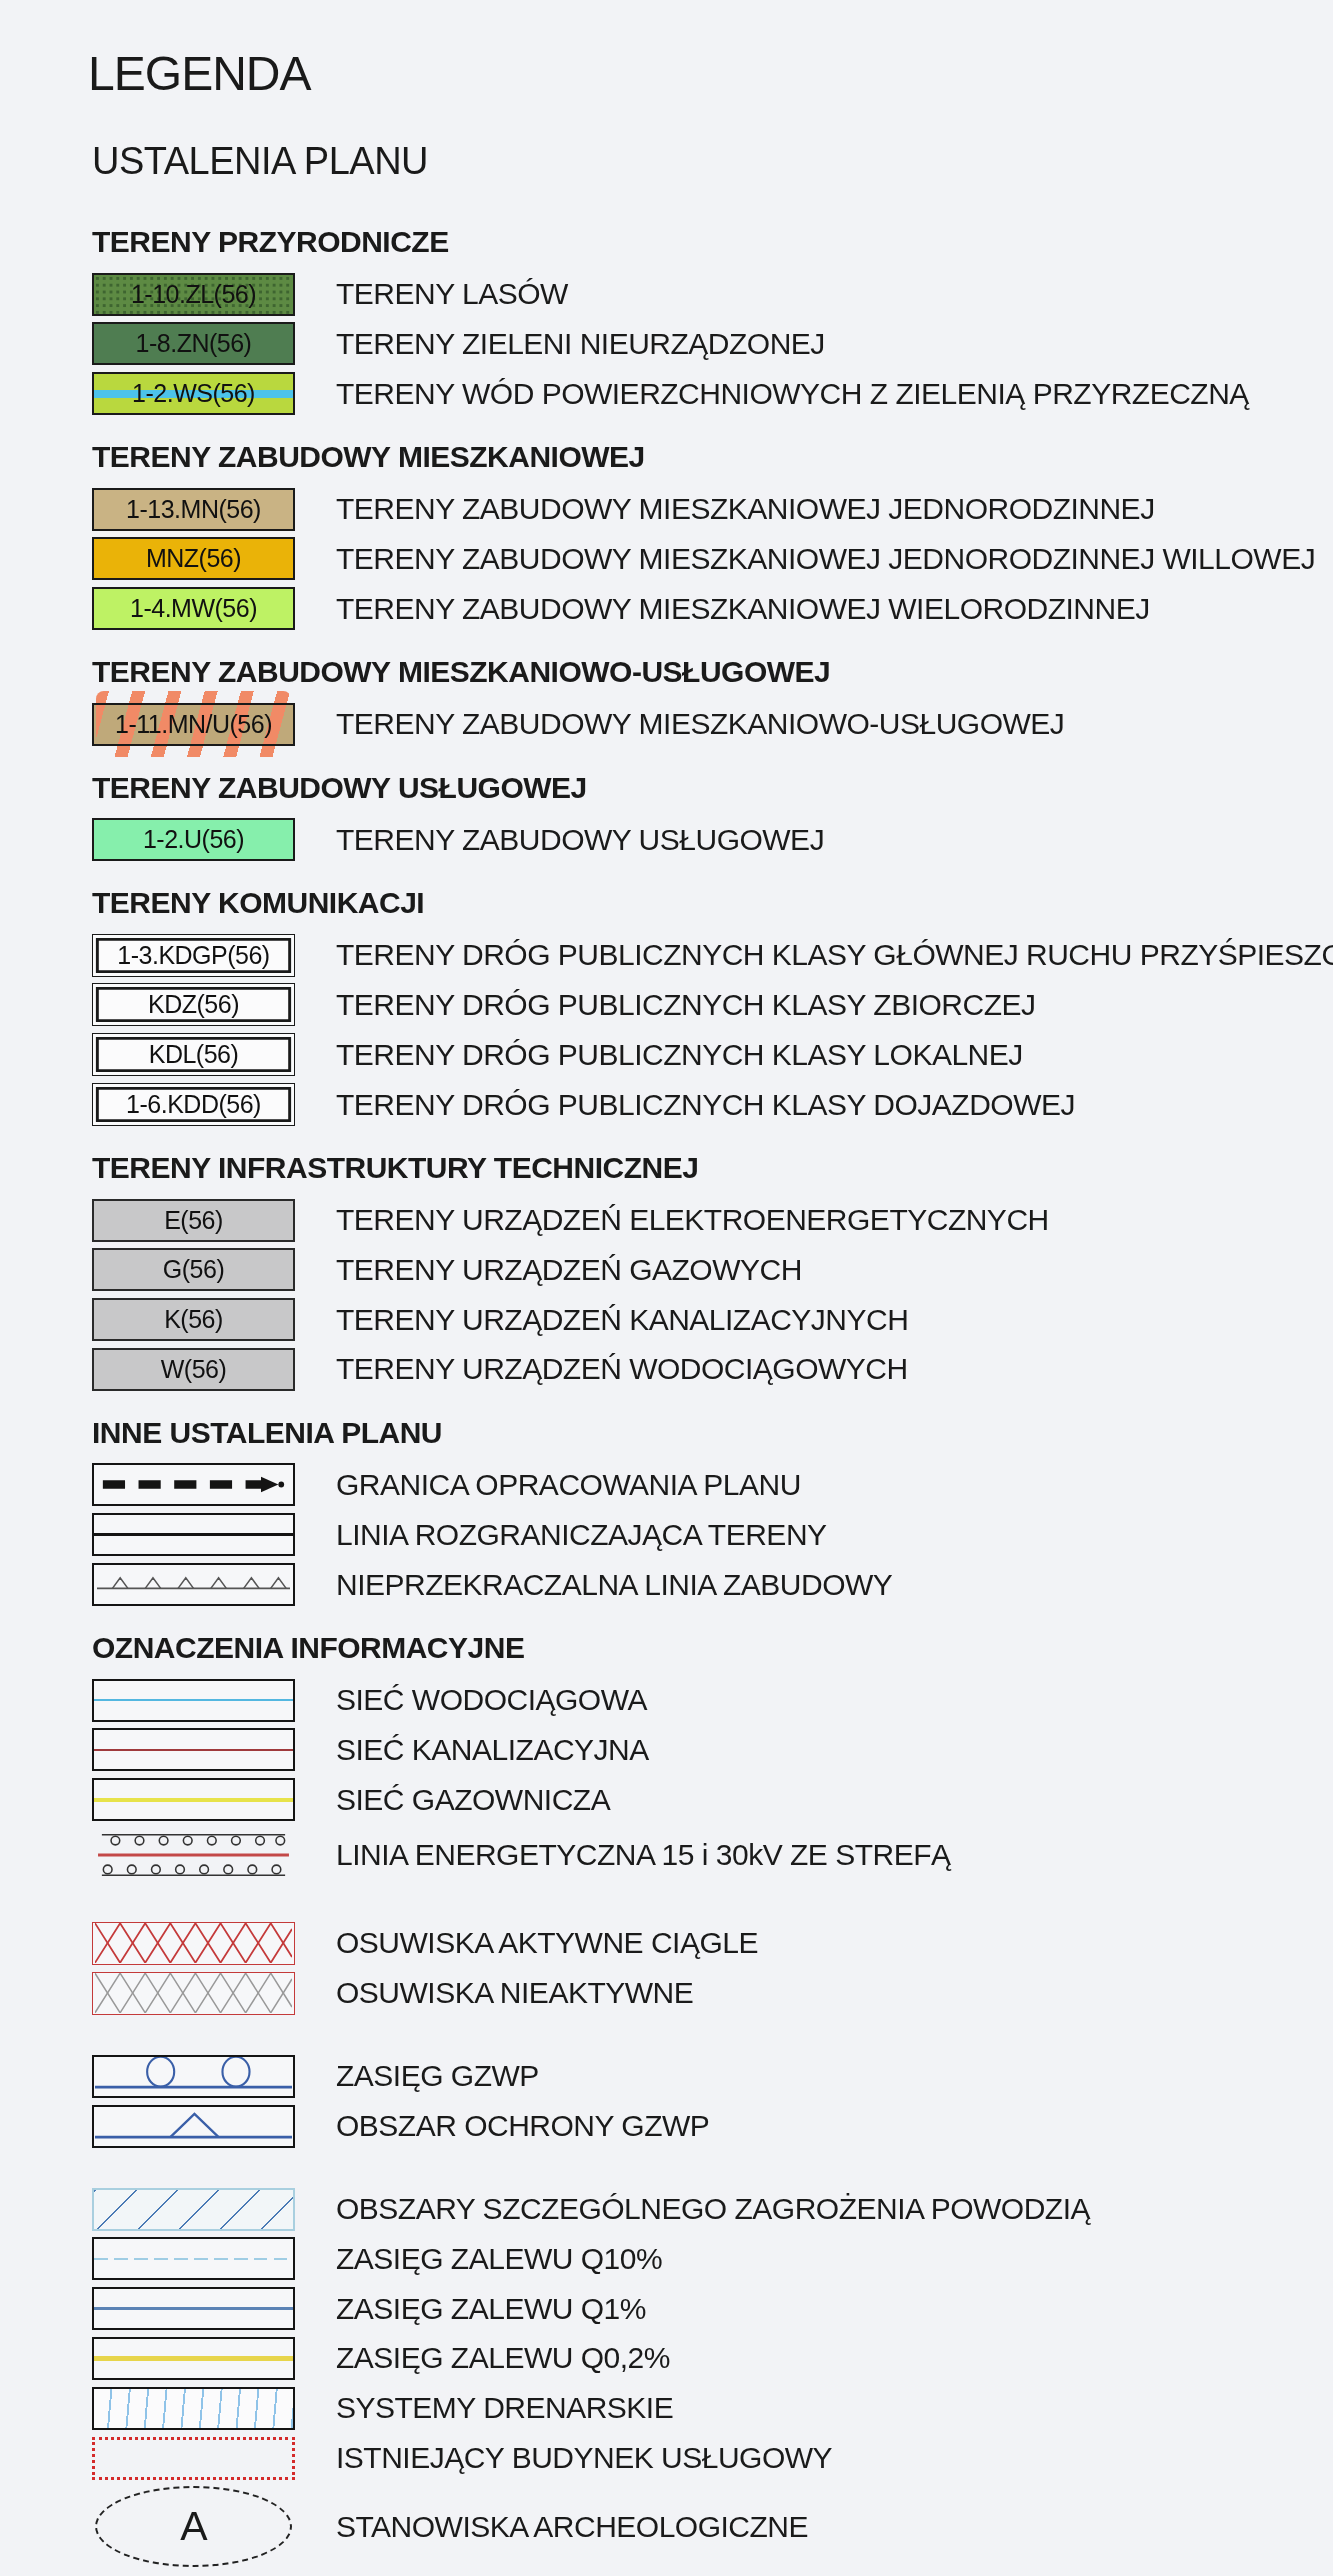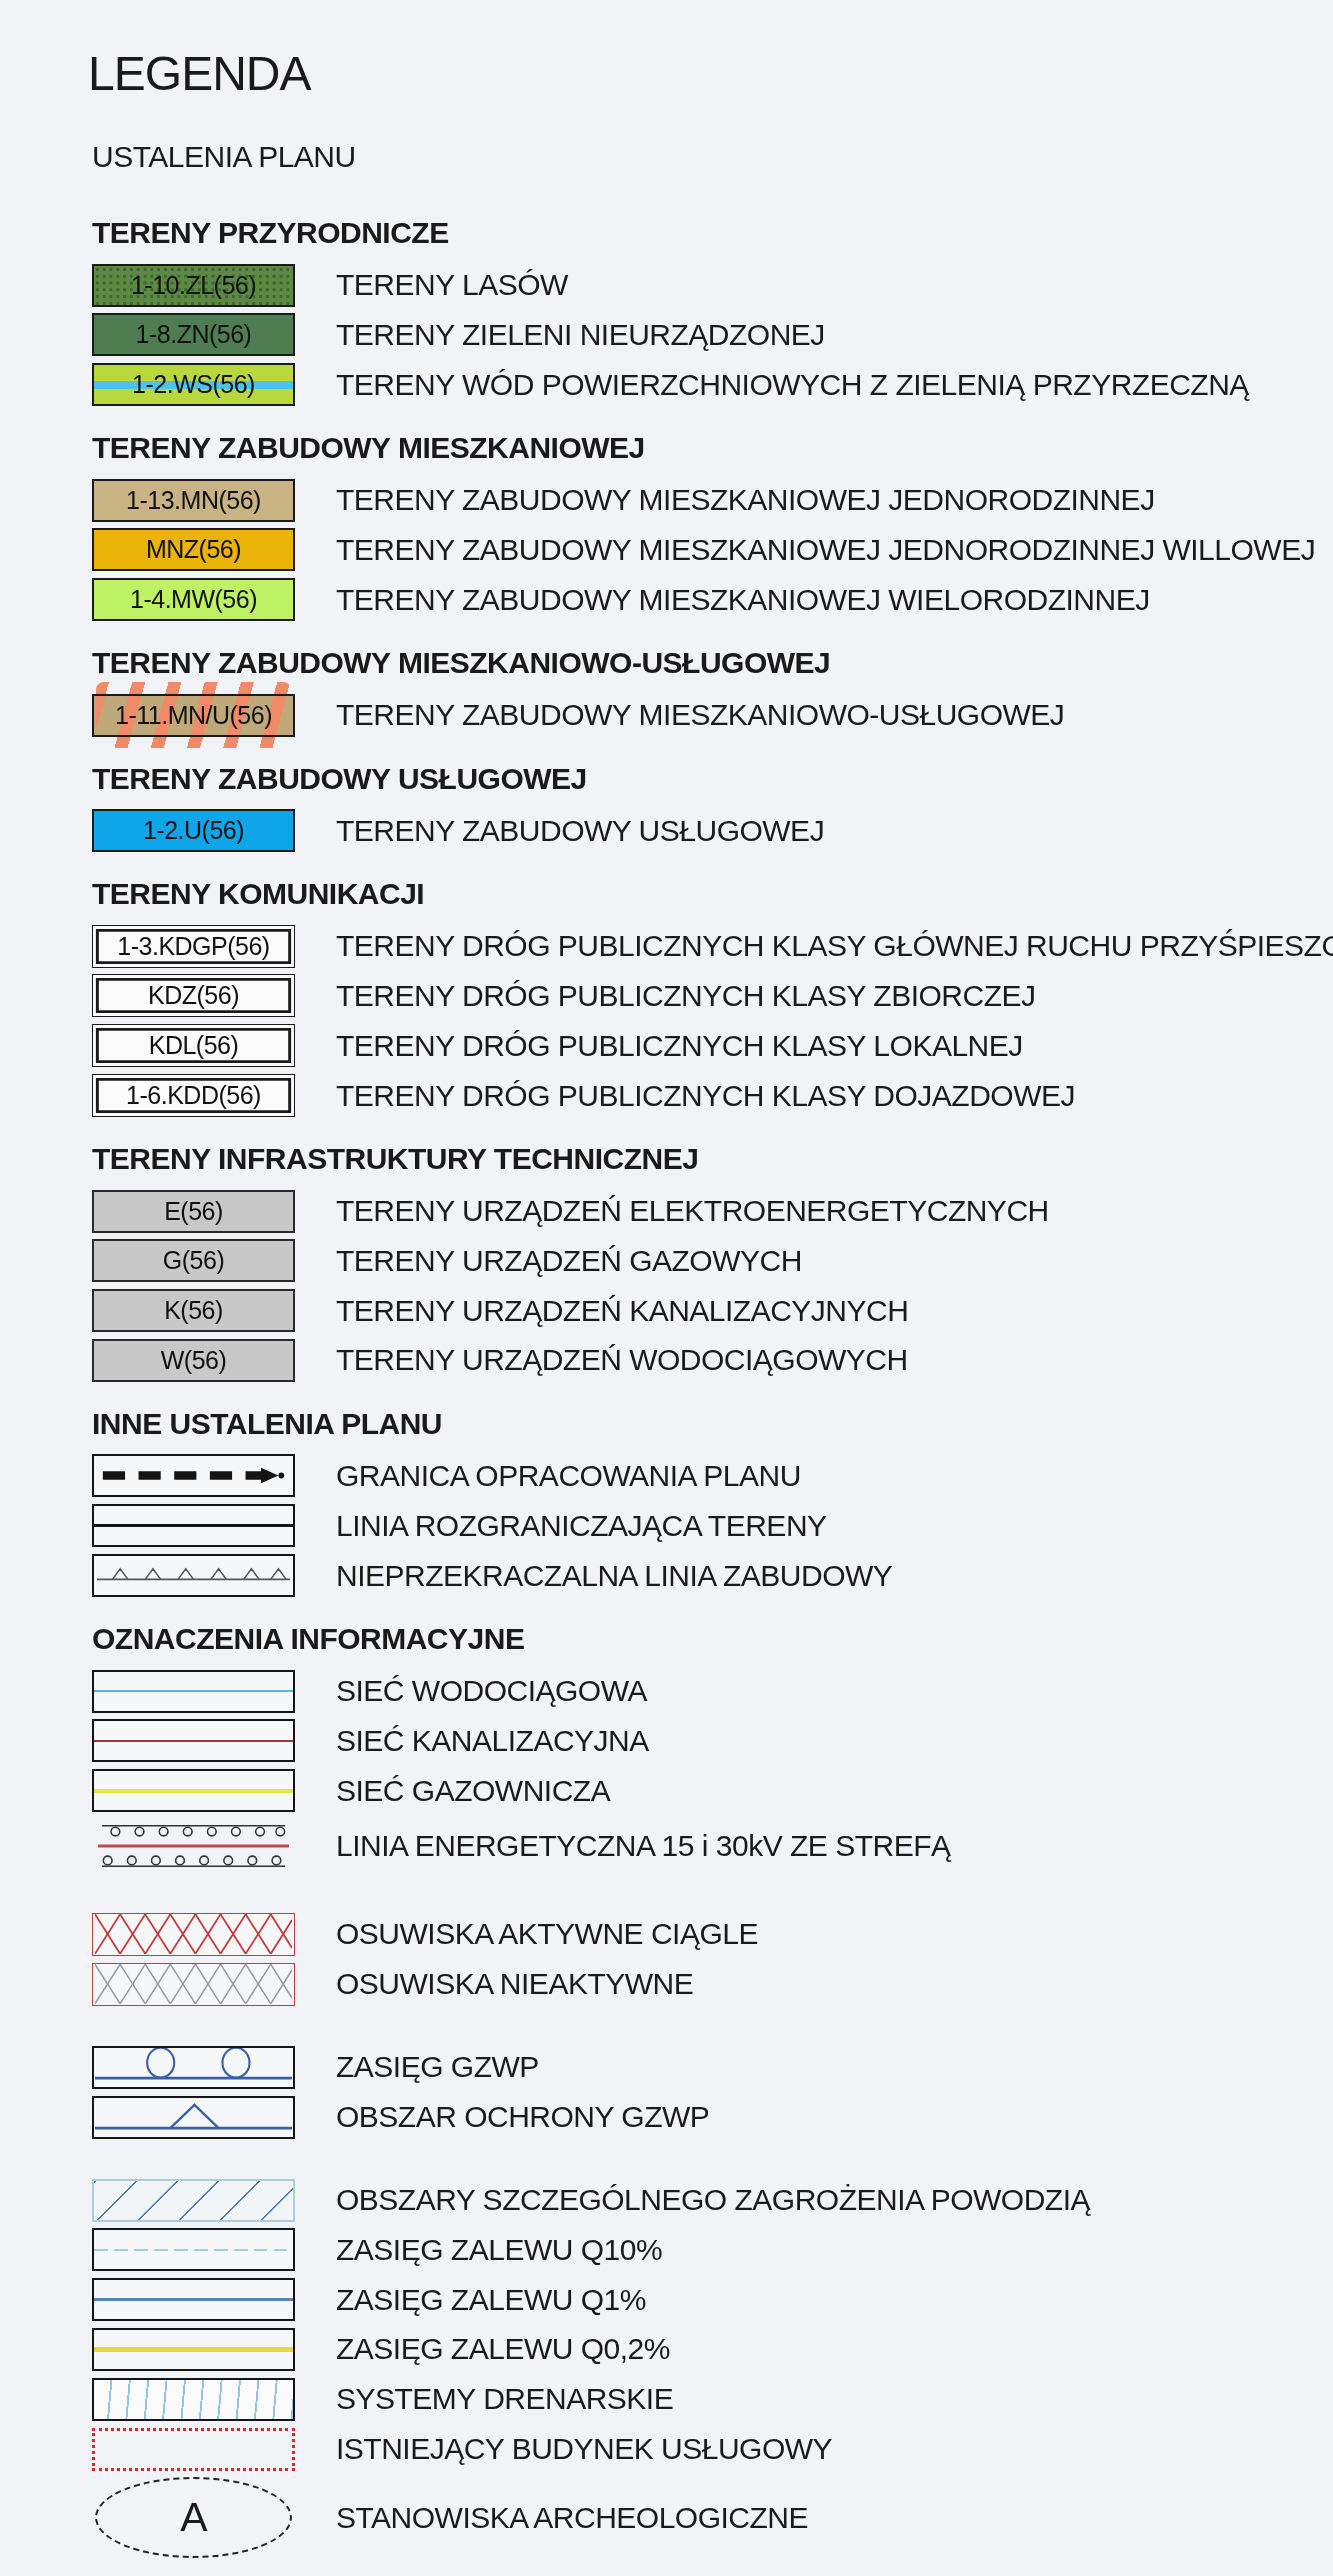--- a/index.html
+++ b/index.html
@@ -4,42 +4,42 @@
 <style>
   html,body{margin:0;padding:0;}
   body{
     width:1333px;height:2576px;overflow:hidden;
     background:#f2f3f6;color:#1a1a1a;
     font-family:"Liberation Sans","DejaVu Sans",sans-serif;
     -webkit-font-smoothing:antialiased;
   }
   .legend{padding:46px 0 0 92px;width:1242px;}
   .title{font-size:48px;font-weight:normal;letter-spacing:-1px;margin:0 0 0 -3.9px;}
-  .subtitle{font-size:30px;font-weight:normal;letter-spacing:-0.5px;margin-top:39px;}
+  .subtitle{font-size:38px;font-weight:normal;letter-spacing:-0.5px;margin-top:39px;}
   h2.sec{font-size:30px;font-weight:bold;letter-spacing:-0.5px;margin:25px 0 13.5px 0;}
   h2.first{margin-top:42px;}
   .row{display:flex;align-items:center;margin:0 0 6.8px 0;}
   .lbl{font-size:30px;letter-spacing:-0.5px;margin-left:41px;white-space:nowrap;}
   .sym{flex:none;width:203px;display:flex;align-items:center;justify-content:center;}
   .box{flex:none;box-sizing:border-box;width:203px;height:43px;border:2.9px solid #1a1a1a;
        display:flex;align-items:center;justify-content:center;position:relative;}
   .code{font-size:25px;letter-spacing:-0.5px;color:#111;position:relative;z-index:2;white-space:nowrap;}
   
   .zl{background-color:#5d8a43;background-image:radial-gradient(#3e6530 1.4px,transparent 1.4px);background-size:6.8px 6.8px;}
   .zn{background:#4f7d51;}
   .ws{background:linear-gradient(to bottom,transparent 0 40%,#4cc3ea 40% 62%,transparent 62%),#b9d83e;}
   .mn{background:#c9b384;}
   .mnz{background:#eab308;}
   .mw{background:#bef264;}
   .mnu{background:#bfa97a;border:none;overflow:visible;}
   .mnu-stripes{position:absolute;left:3.9px;right:3.9px;top:-11.6px;bottom:-11.6px;z-index:1;
        background:repeating-linear-gradient(105deg,#f18a66 0 12.5px,transparent 12.5px 35px);
        border-radius:7.7px;}
   .mnu-frame{position:absolute;inset:0;border:2.9px solid #1a1a1a;z-index:1;}
-  .u{background:#0ea5e9;}
+  .u{background:#86efac;}
   .road{background:#fbfbfc;border:1.9px solid #1a1a1a;
         box-shadow:inset 0 0 0 2.9px #fbfbfc,inset 0 0 0 5.8px #1a1a1a;}
   .infra{background:#c8c8c9;border:2.9px solid #2a2a2a;}
   
   .linebox{background:#f6f7f9;border:2.4px solid #141414;}
   .hline{width:100%;height:2.4px;}
   .cyan-l{background:#53b7e0;}
   .darkred-l{background:#9e3a3c;}
   .yellow-l{background:#e7e34b;height:3.9px;}
   .solid-black{background:#141414;height:2.9px;}

